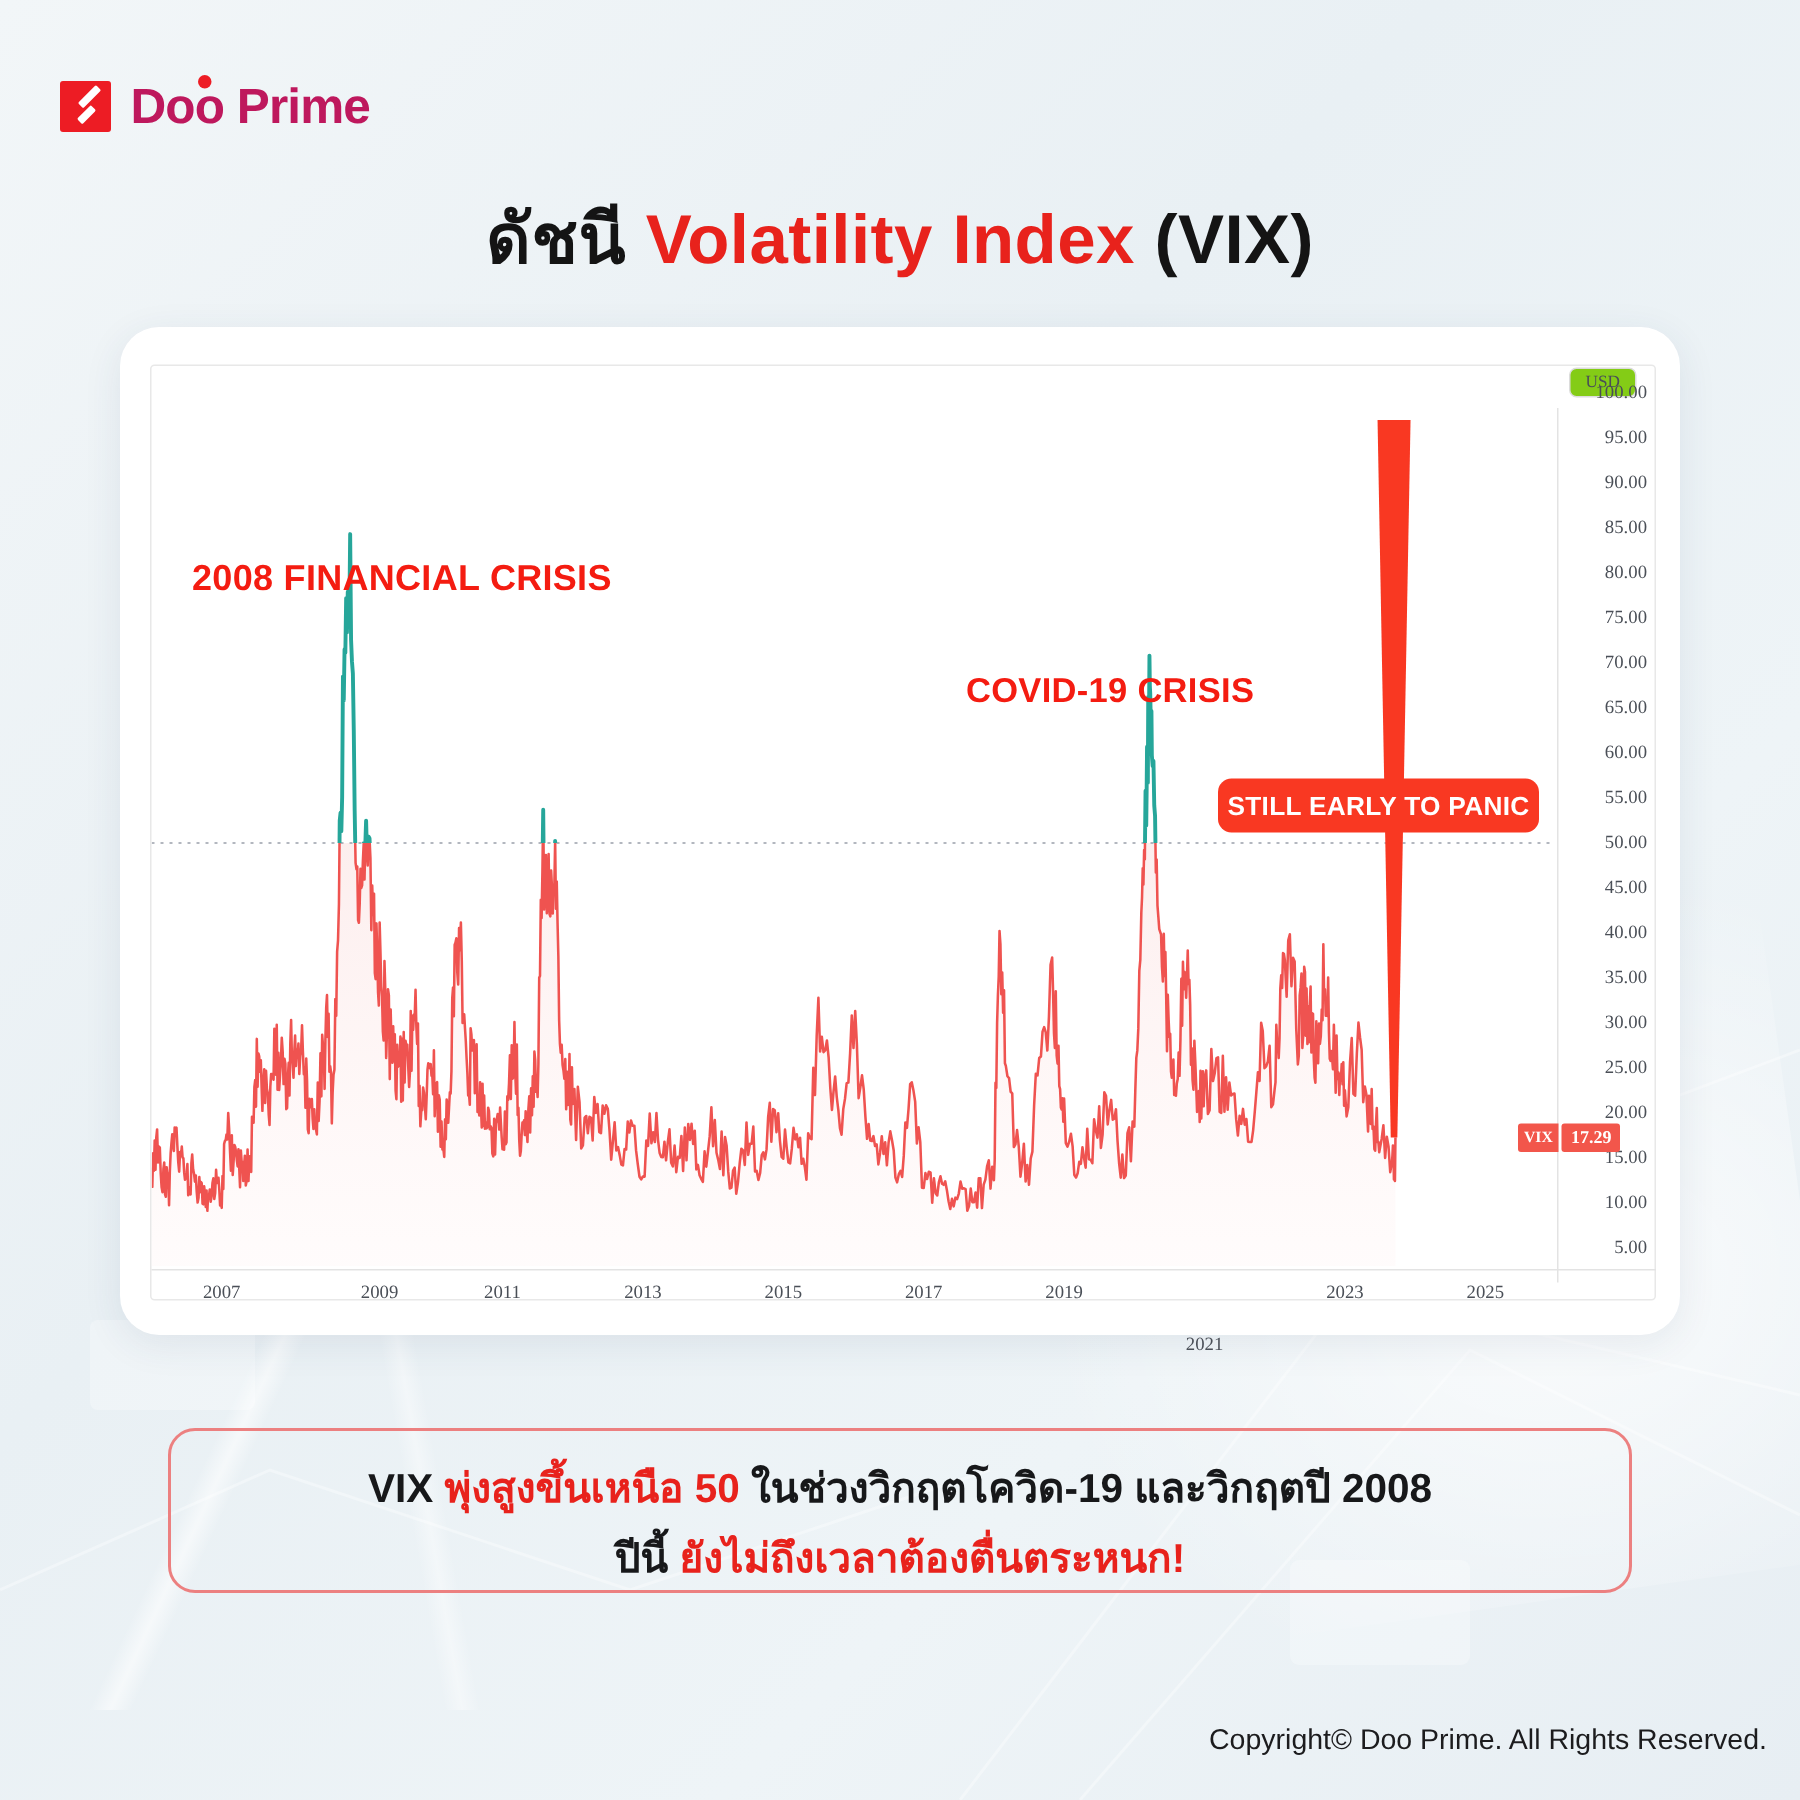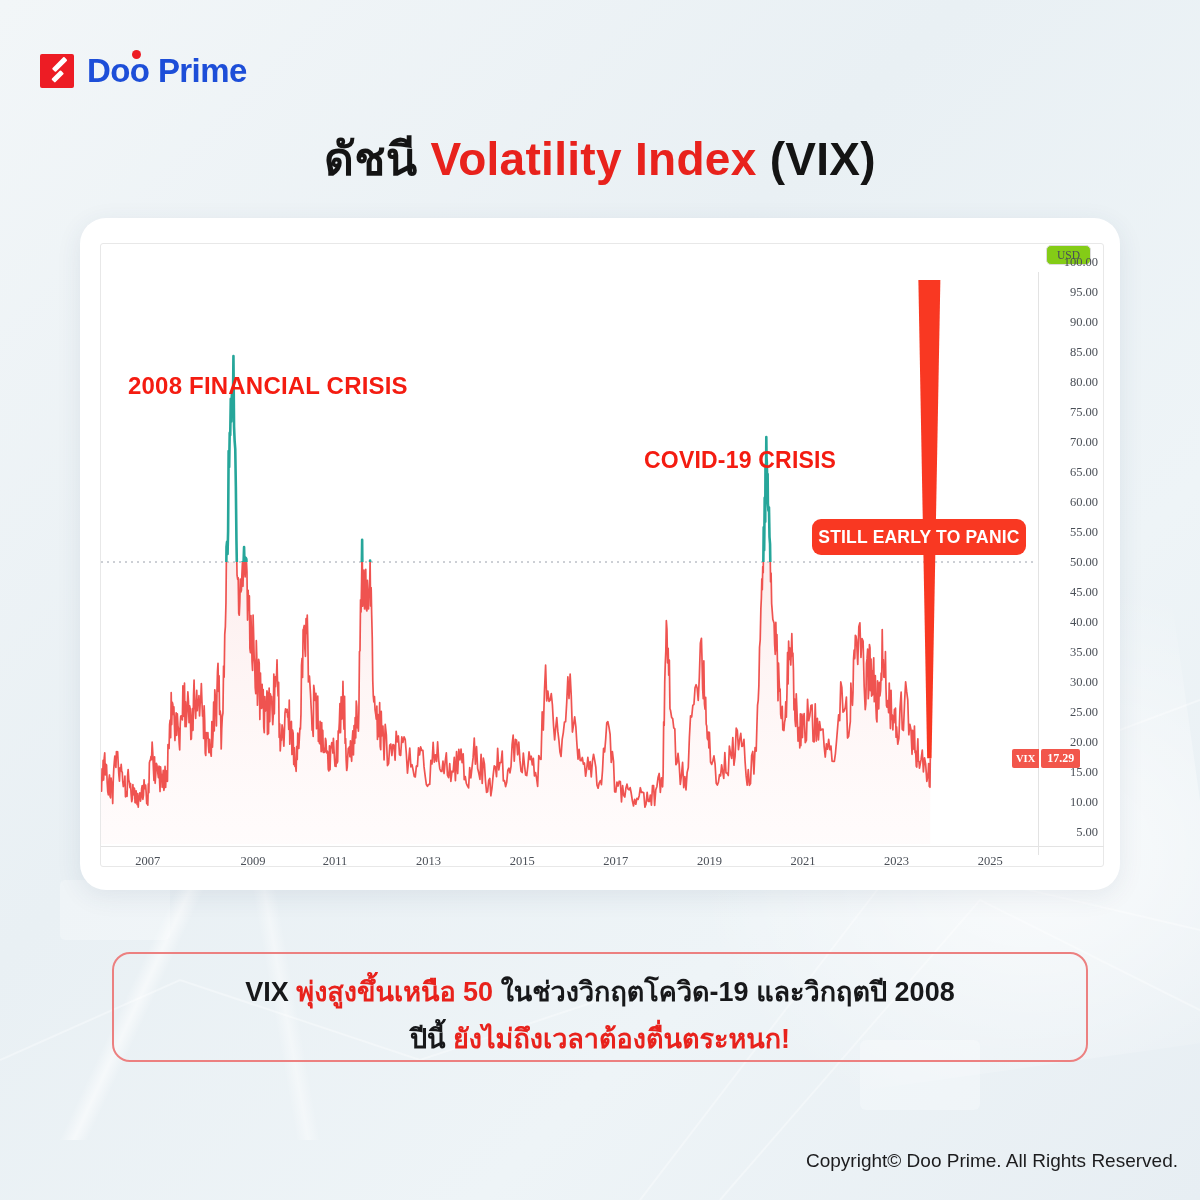--- a/index.html
+++ b/index.html
@@ -25,21 +25,21 @@
       linear-gradient(115deg, rgba(255,255,255,0) 44%, rgba(255,255,255,.55) 46%, rgba(255,255,255,0) 48%),
       linear-gradient(80deg, rgba(255,255,255,0) 60%, rgba(255,255,255,.40) 62%, rgba(255,255,255,0) 64%);
   }
   #bg-lines{position:absolute;inset:0;opacity:.5;}
 
   .logo-wrap{position:absolute;left:40px;top:52px;display:flex;align-items:center;gap:13px;}
   .logo-mark{width:34px;height:34px;background:#ED1C24;position:relative;border-radius:2px;}
   .logo-mark .slash1,.logo-mark .slash2{position:absolute;background:#fff;border-radius:1px;}
   .logo-mark .slash1{width:17px;height:4.5px;transform:rotate(-45deg);left:11px;top:8px;}
   .logo-mark .slash2{width:13px;height:4.5px;transform:rotate(-45deg);left:11px;top:20px;}
-  .logo-text{font-size:33px;font-weight:bold;color:#1d4ed8;letter-spacing:-.6px;position:relative;text-align:center;}
+  .logo-text{font-size:33px;font-weight:bold;color:#be185d;letter-spacing:-.6px;position:relative;text-align:center;}
   .logo-dot{position:absolute;width:9px;height:9px;border-radius:50%;background:#ED1C24;left:92px;top:-2px;}
 
   .page-title{position:absolute;top:122px;left:0;width:1200px;text-align:center;
     font-size:46px;font-weight:bold;color:#141414;letter-spacing:.3px;}
   .page-title .red{color:#E8221C;}
 
   .card{position:absolute;left:80px;top:218px;width:1040px;height:672px;
     background:#fff;border-radius:26px;box-shadow:0 6px 26px rgba(40,70,95,.09);}
 
   .chart-panel{position:absolute;left:100px;top:243px;width:1004px;height:624px;
@@ -173,21 +173,21 @@
 
 <div class="axis-x-line"></div>
 <div class="axis-x" id="axis-x">
     <div class="tick" style="left: 46.8px;">2007</div>
     <div class="tick" style="left: 152px;">2009</div>
     <div class="tick" style="left: 234px;">2011</div>
     <div class="tick" style="left: 327.6px;">2013</div>
     <div class="tick" style="left: 421.2px;">2015</div>
     <div class="tick" style="left: 514.8px;">2017</div>
     <div class="tick" style="left: 608.4px;">2019</div>
-    <div class="tick" style="left: 702px;">2021</div>
+    <div class="tick" style="left: 702px; margin-top: 35px;">2021</div>
     <div class="tick" style="left: 795.6px;">2023</div>
     <div class="tick" style="left: 889.2px;">2025</div>
   </div>
 
 <div class="ann ann-2008">2008 FINANCIAL CRISIS</div>
 <div class="ann ann-covid">COVID-19 CRISIS</div>
 <div class="callout">STILL EARLY TO PANIC</div>
 
 <div class="caption-box">
   <div class="cap-line">

